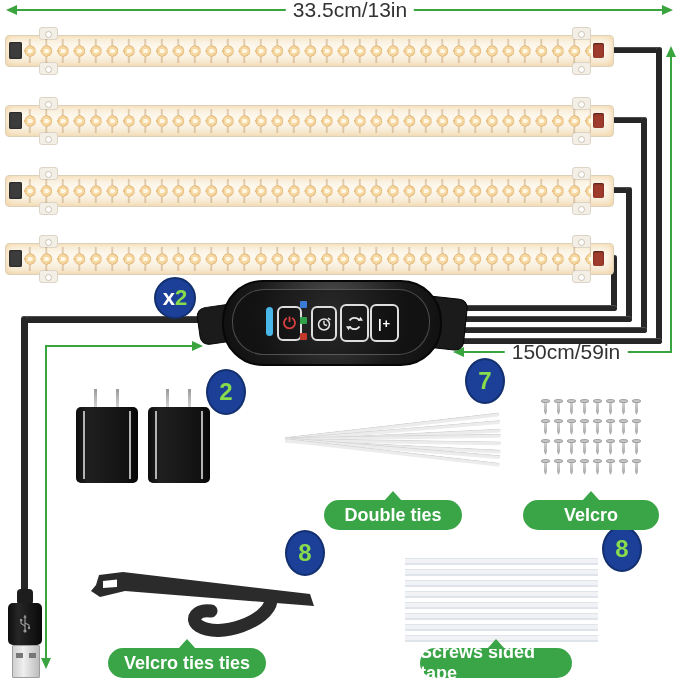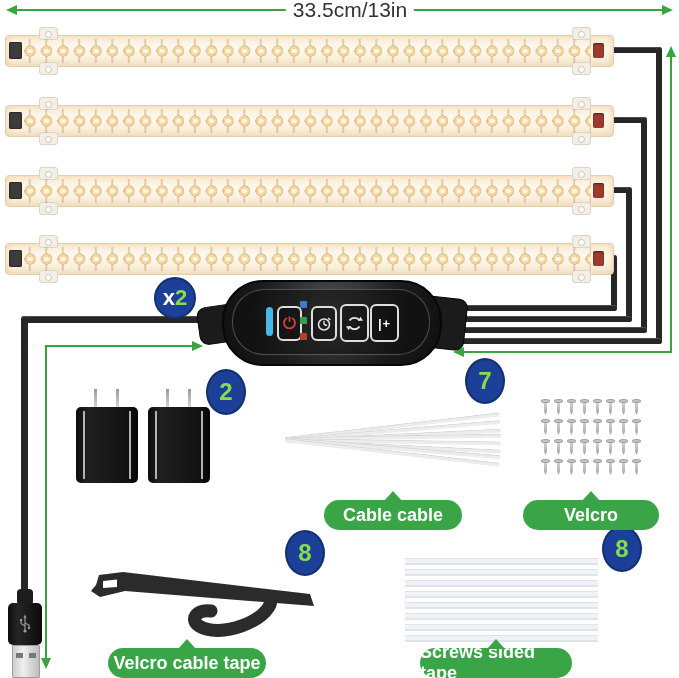--- a/index.html
+++ b/index.html
@@ -81,20 +81,21 @@
 
   <div class="gline" style="left:10px;top:9px;width:658px;height:2px;"></div>
   <span class="garrow ga-left" style="left:6px;top:5px;"></span>
   <span class="garrow ga-right" style="left:662px;top:5px;"></span>
   <div class="dimtext" style="left:350px;top:10px;">33.5cm/13in</div>
 
   <div class="gline" style="left:670px;top:52px;width:2px;height:300px;"></div>
   <span class="garrow ga-up" style="left:666px;top:46px;"></span>
   <div class="gline" style="left:455px;top:351px;width:217px;height:2px;"></div>
   <span class="garrow ga-left" style="left:453px;top:347px;"></span>
+  <div class="dimtext" style="left:566px;top:352px;">150cm/59in</div>
 
   <div class="gline" style="left:45px;top:346px;width:2px;height:316px;"></div>
   <span class="garrow ga-down" style="left:41px;top:658px;"></span>
   <div class="gline" style="left:45px;top:345px;width:153px;height:2px;"></div>
   <span class="garrow ga-right" style="left:192px;top:341px;"></span>
 
   <div class="cable" style="left:606px;top:47px;width:56px;height:6px;"></div>
   <div class="cable" style="left:656px;top:47px;width:6px;height:297px;"></div>
   <div class="cable" style="left:446px;top:338px;width:216px;height:6px;"></div>
 
@@ -209,21 +210,21 @@
   <div class="abs" style="left:285px;top:415px;width:220px;height:50px;">
       <span class="tie" style="top: 22px; transform: rotate(-6.6deg);"></span>
       <span class="tie" style="top: 23px; transform: rotate(-4.8deg);"></span>
       <span class="tie" style="top: 24px; transform: rotate(-2.8deg);"></span>
       <span class="tie" style="top: 22px; transform: rotate(-0.9deg);"></span>
       <span class="tie" style="top: 23px; transform: rotate(0.9deg);"></span>
       <span class="tie" style="top: 24px; transform: rotate(2.8deg);"></span>
       <span class="tie" style="top: 22px; transform: rotate(4.8deg);"></span>
       <span class="tie" style="top: 23px; transform: rotate(6.6deg);"></span>
     </div>
-  <div class="pill" style="left:324px;top:500px;width:138px;">Cable cable</div>
+  <div class="pill" style="left:324px;top:500px;width:138px;">Double ties</div>
 
   <div class="screws-grid">
       <span class="screw"></span>
       <span class="screw"></span>
       <span class="screw"></span>
       <span class="screw"></span>
       <span class="screw"></span>
       <span class="screw"></span>
       <span class="screw"></span>
       <span class="screw"></span>
@@ -252,21 +253,21 @@
       <span class="screw"></span>
       <span class="screw"></span>
     </div>
   <div class="pill" style="left:523px;top:500px;width:136px;">Velcro</div>
 
   <svg class="abs" style="left:85px;top:563px;" width="235" height="90" viewBox="0 0 235 90">
     <path fill-rule="evenodd" fill="#2b2b2b" d="M14 12 L38 9 L225 31 L229 43 L40 28 L15 34 L6 28 L11 22 Z
        M18 18 L32 16.5 L32 24 L18 25 Z"></path>
     <path d="M186 38 C 183 58, 135 76, 114 63 C 104 56, 112 46, 126 48" fill="none" stroke="#2b2b2b" stroke-width="13" stroke-linecap="round"></path>
   </svg>
-  <div class="pill" style="left:108px;top:648px;width:158px;">Velcro cable tape</div>
+  <div class="pill" style="left:108px;top:648px;width:158px;">Velcro ties ties</div>
 
   <div class="tape"></div>
   <div class="pill" style="left:420px;top:648px;width:152px;">Screws sided tape</div>
 
   <div class="usb-neck"></div>
   <div class="usb-body">
     <svg width="12" height="20" viewBox="0 0 12 20">
       <circle cx="6" cy="17" r="1.6" fill="#9a9a9a"></circle>
       <line x1="6" y1="16" x2="6" y2="3" stroke="#9a9a9a" stroke-width="1.2"></line>
       <polygon points="6,0.5 4.4,3.8 7.6,3.8" fill="#9a9a9a"></polygon>

